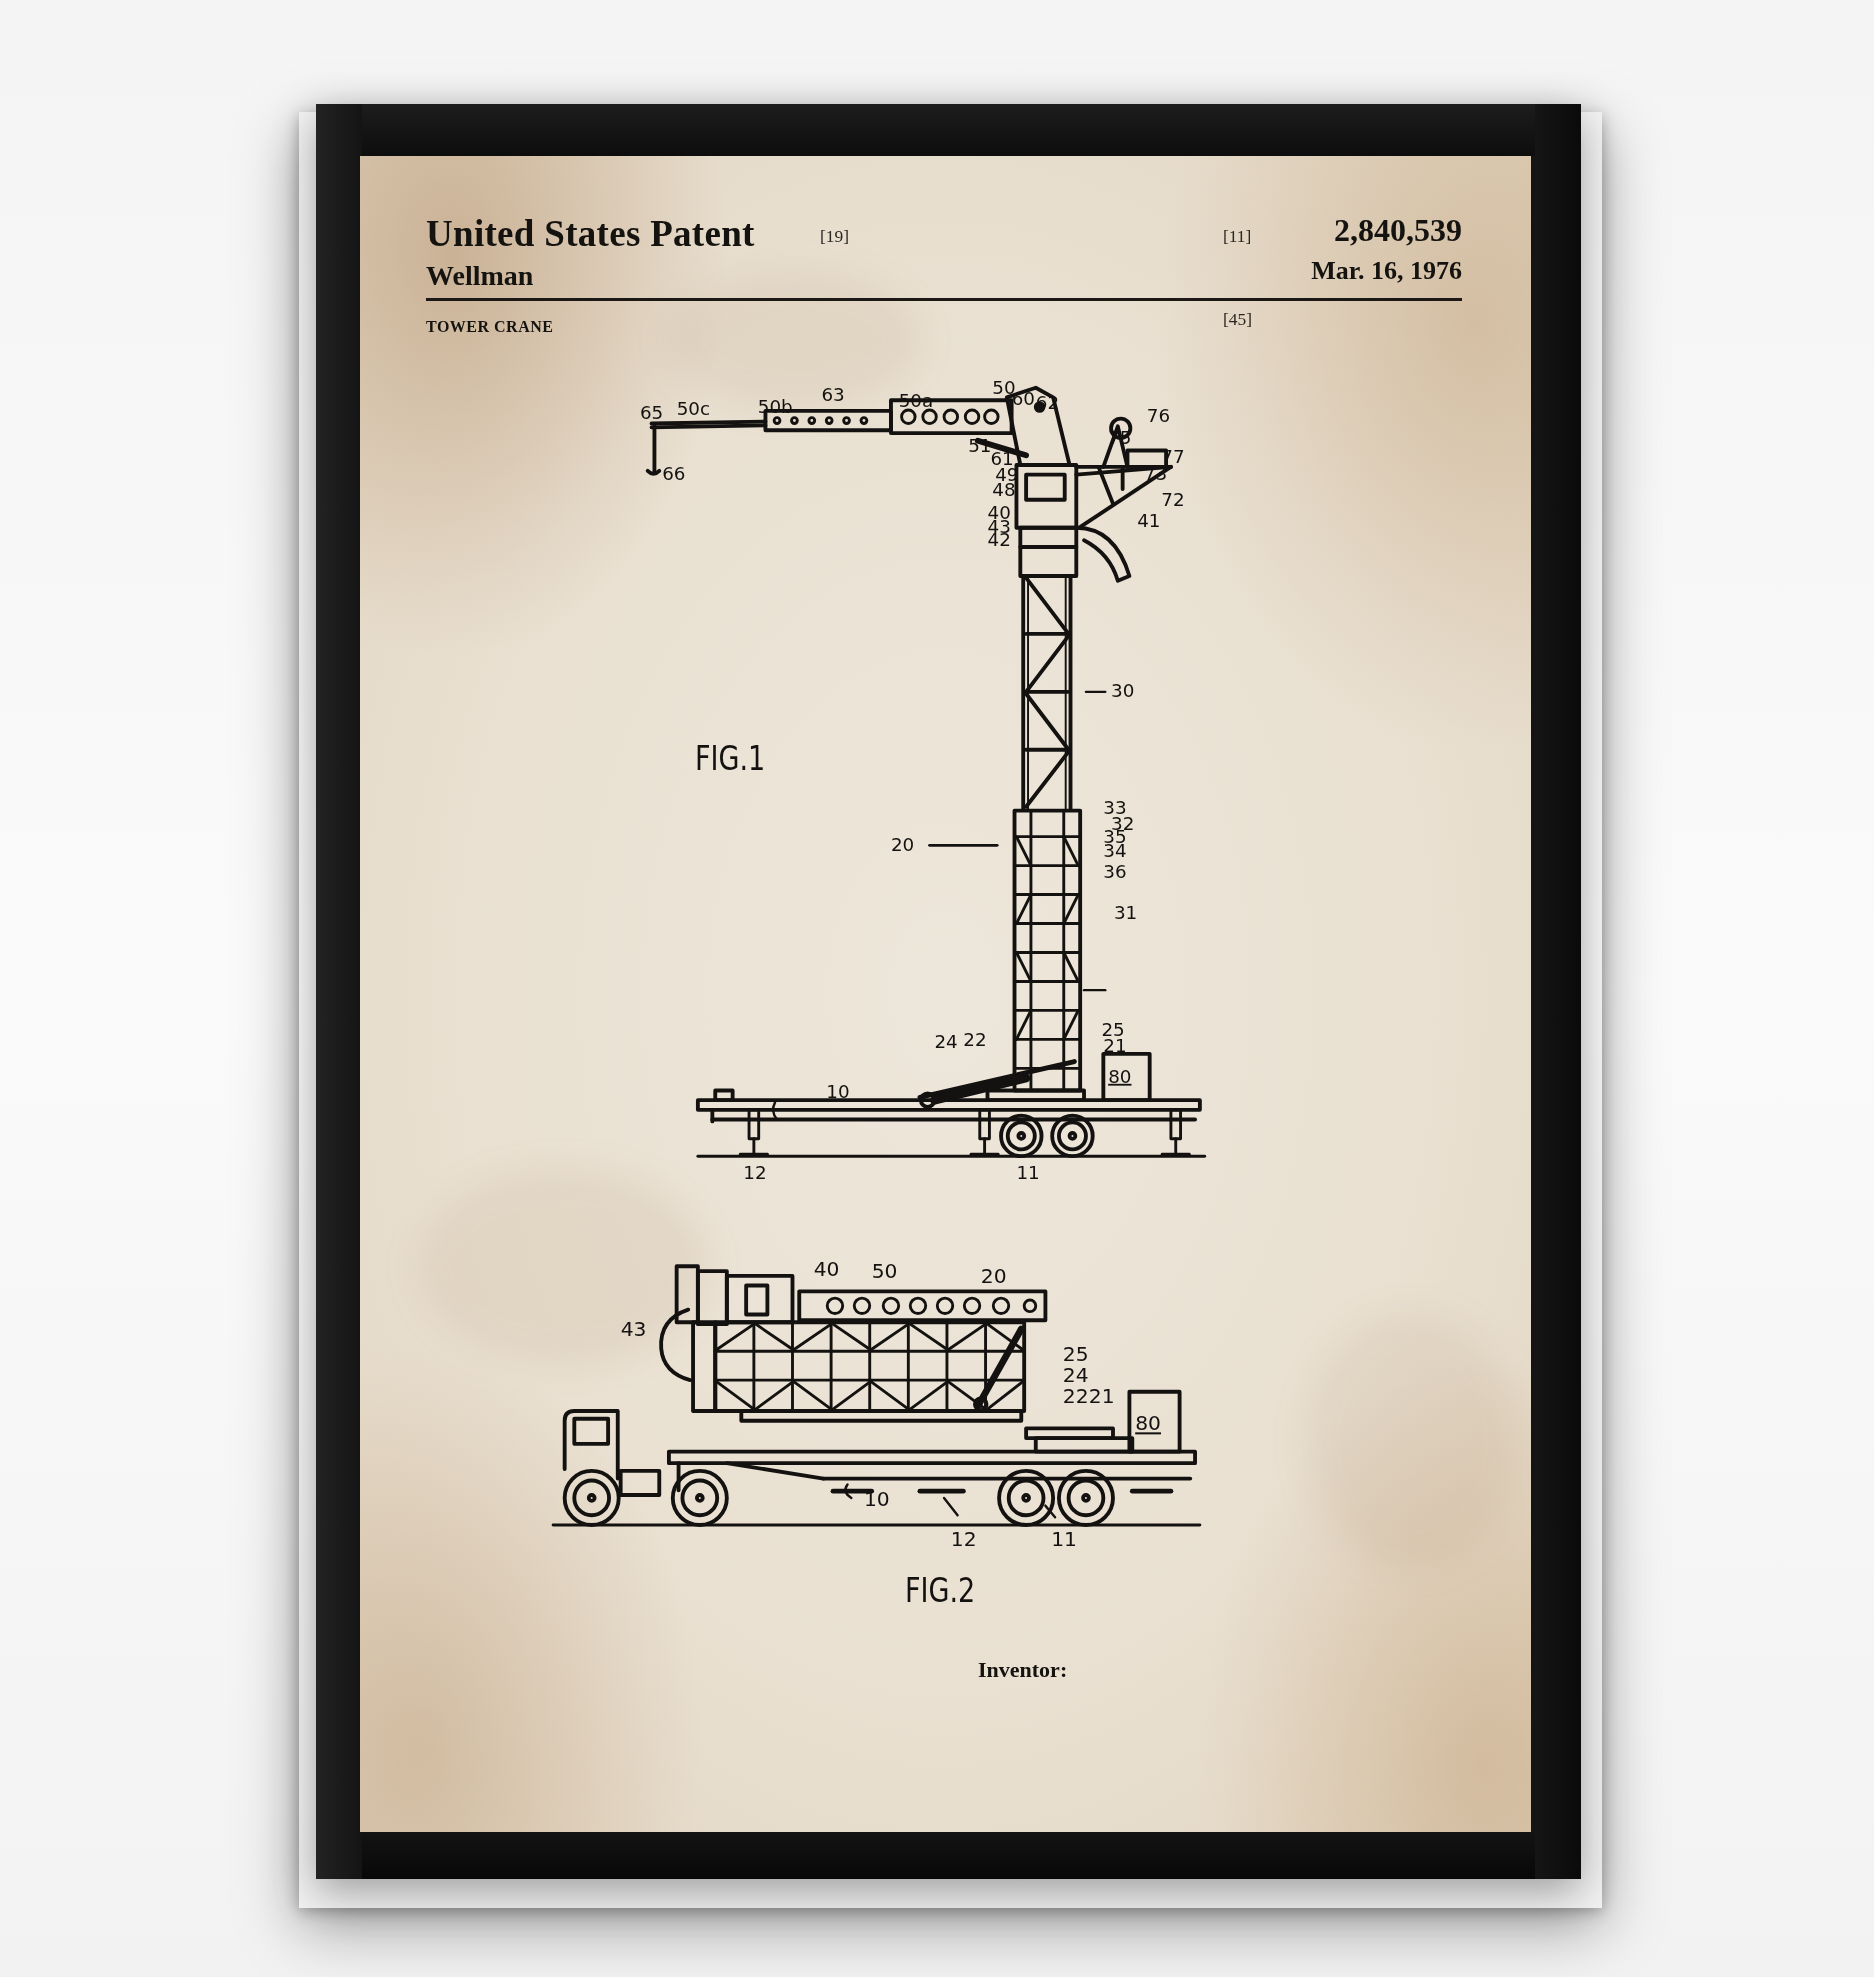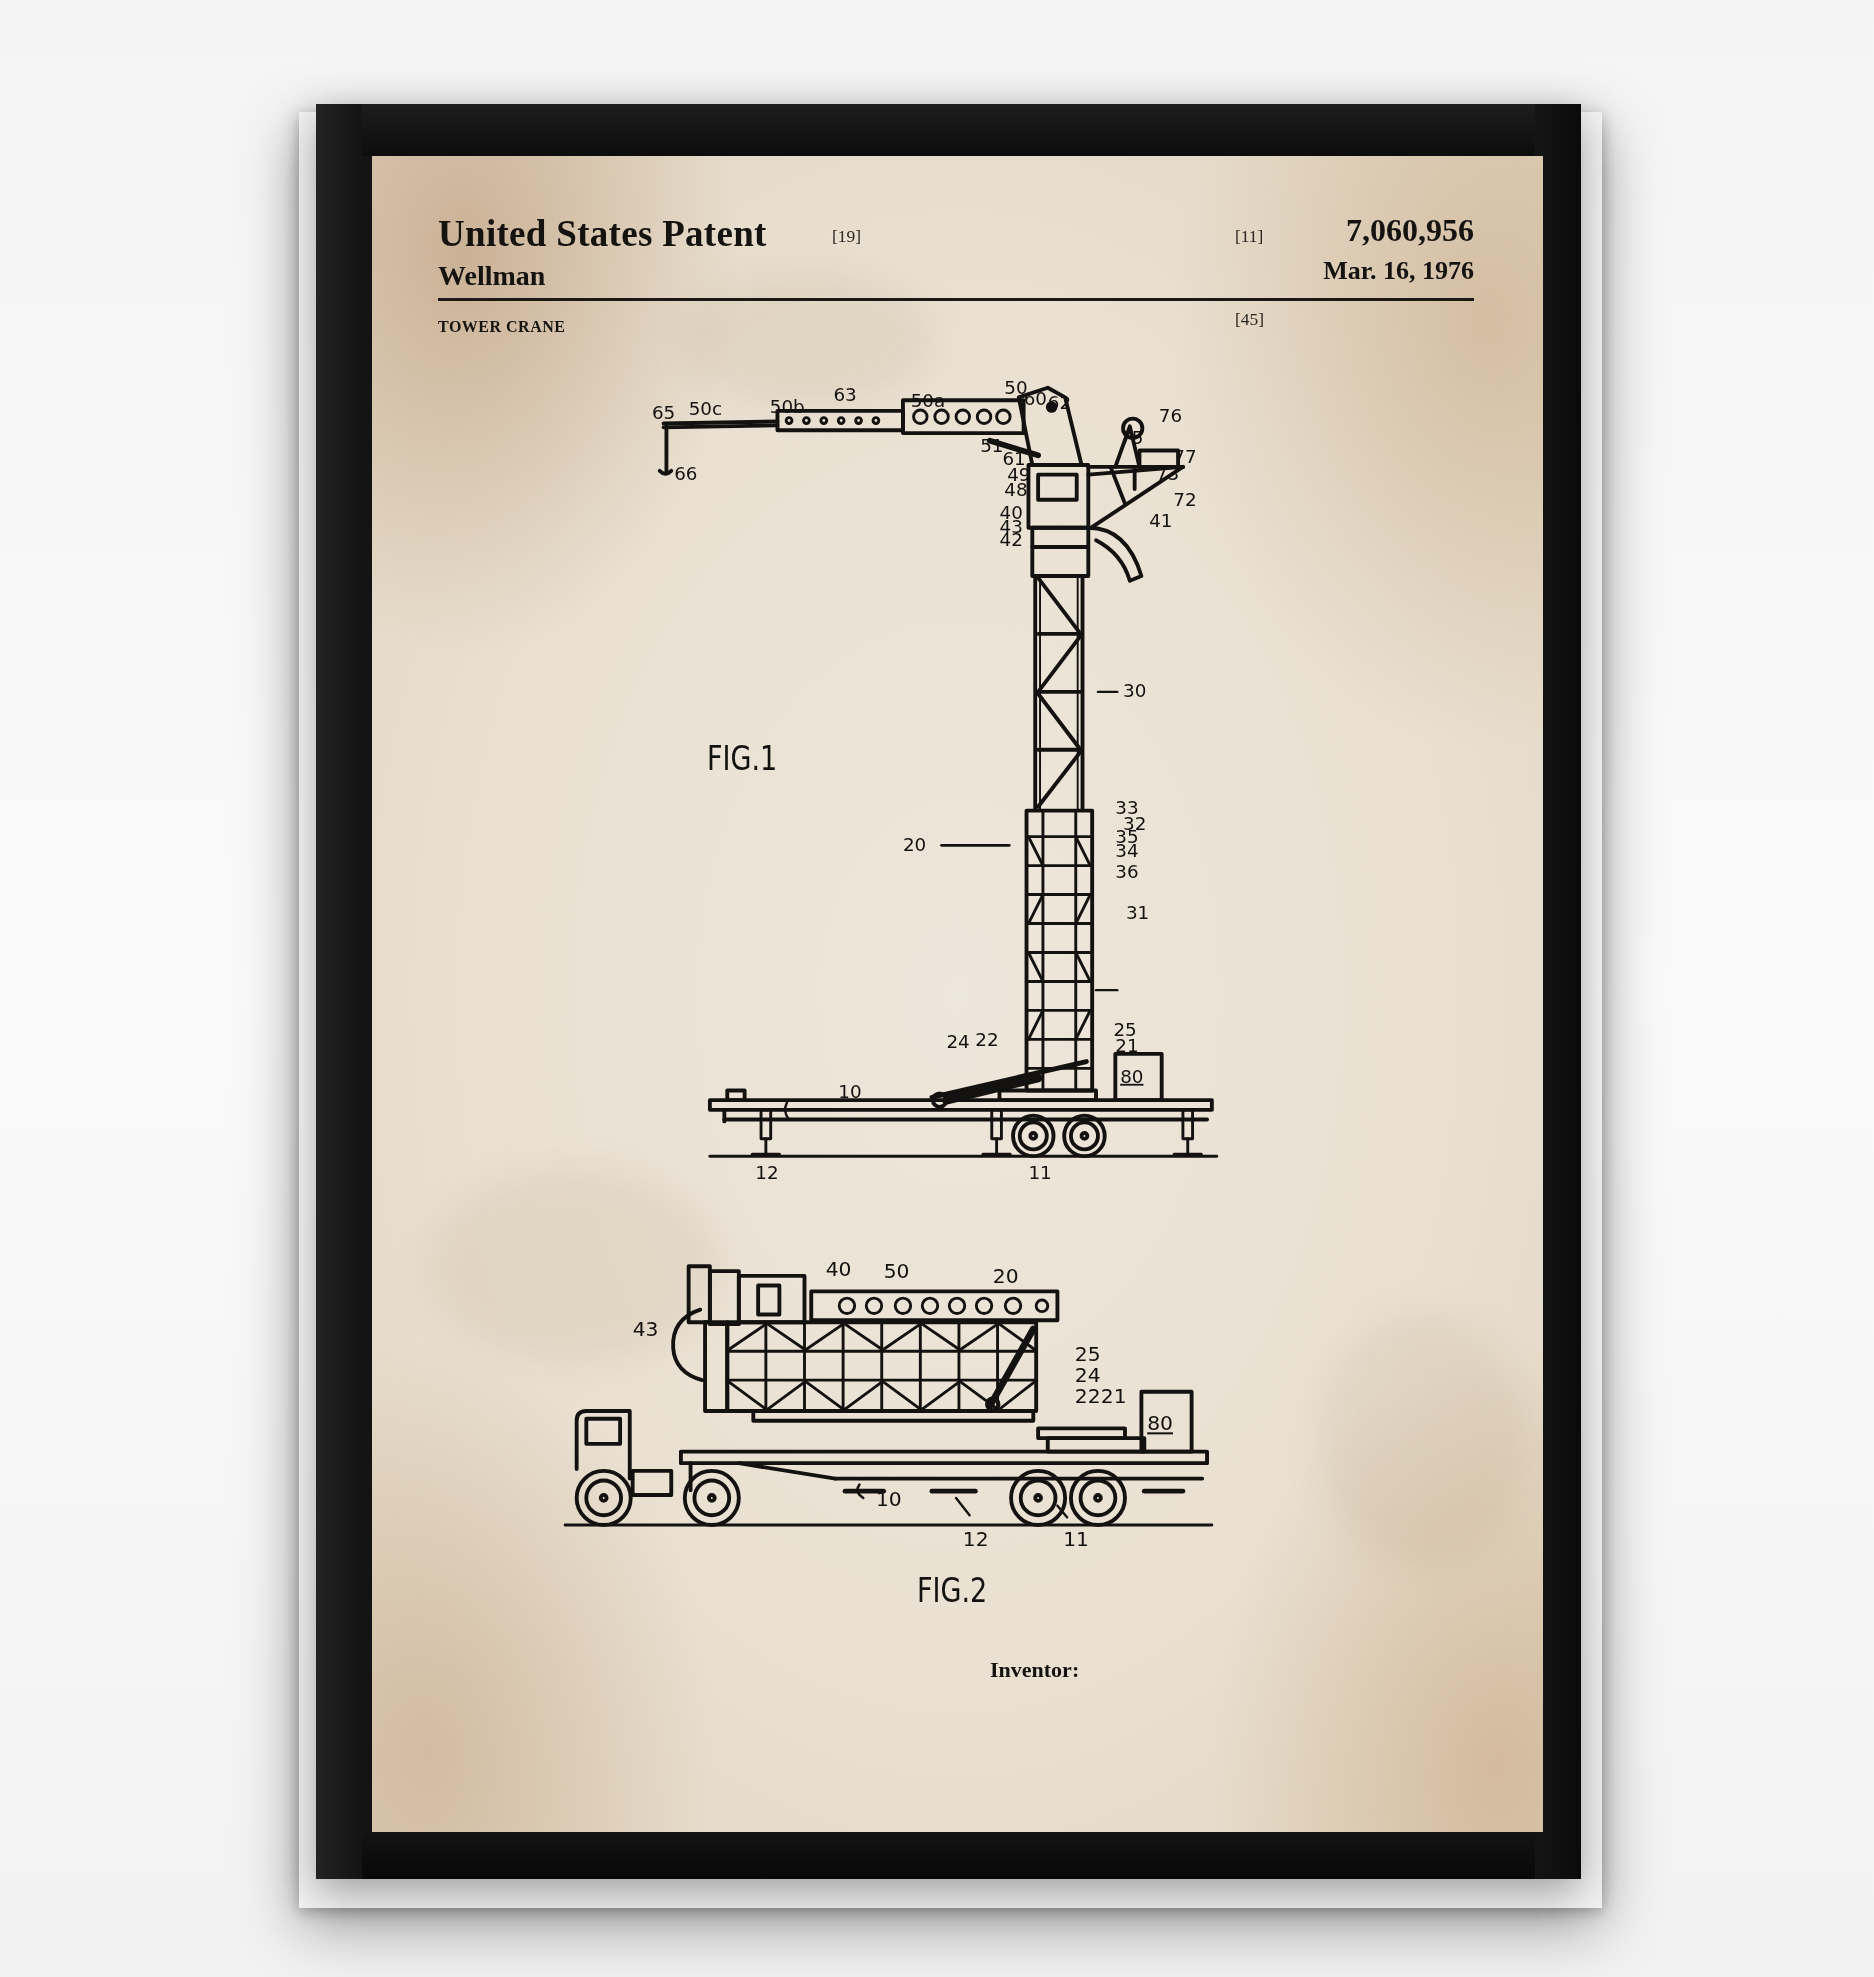--- a/index.html
+++ b/index.html
@@ -19,21 +19,21 @@
   }
   .frame-bevel-top { position:absolute; left:0; top:0; right:0; height:52px;
     background: linear-gradient(180deg,#1d1d1d,#0d0d0d); }
   .frame-bevel-left { position:absolute; left:0; top:0; bottom:0; width:46px;
     background: linear-gradient(90deg,#232323,#141414); }
   .frame-bevel-right { position:absolute; right:0; top:0; bottom:0; width:46px;
     background: linear-gradient(270deg,#0a0a0a,#151515); }
   .frame-bevel-bottom { position:absolute; left:0; bottom:0; right:0; height:46px;
     background: linear-gradient(0deg,#080808,#131313); }
   .paper {
-    position: absolute; left: 372px; top: 156px; width: 1171px; height: 1676px;
+    position: absolute; left: 360px; top: 156px; width: 1171px; height: 1676px;
     background:
       radial-gradient(ellipse at 8% 6%, rgba(170,130,90,0.45), transparent 18%),
       radial-gradient(ellipse at 95% 10%, rgba(180,140,95,0.35), transparent 20%),
       radial-gradient(ellipse at 5% 95%, rgba(175,135,95,0.35), transparent 18%),
       radial-gradient(ellipse at 96% 96%, rgba(185,145,100,0.4), transparent 18%),
       radial-gradient(ellipse at 50% 50%, #ede6da 0%, #e9e0d1 60%, #e2d5c1 100%);
     overflow: hidden;
   }
   .stain { position:absolute; border-radius:50%; background: rgba(160,120,80,0.10); filter: blur(17.4px); }
   .hdr-title { position:absolute; left:66px; top:56px; font-size:37px; font-weight:bold; color:#151310; letter-spacing:0.3px; }
@@ -62,21 +62,21 @@
 
 <div class="paper">
   <div class="stain" style="left:309px;top:116px;width:251px;height:135px;"></div>
   <div class="stain" style="left:58px;top:1014px;width:290px;height:193px;"></div>
   <div class="stain" style="left:946px;top:1159px;width:212px;height:251px;"></div>
 
   <div class="hdr-title">United States Patent</div>
   <div class="hdr-bracket" style="left:460px;top:70px;">[19]</div>
   <div class="hdr-inventor">Wellman</div>
   <div class="hdr-bracket" style="left:863px;top:70px;">[11]</div>
-  <div class="hdr-patno">7,060,956</div>
+  <div class="hdr-patno">2,840,539</div>
   <div class="hdr-bracket" style="left:863px;top:108px;margin-top:45px;">[45]</div>
   <div class="hdr-date">Mar. 16, 1976</div>
   <div class="hdr-rule"></div>
   <div class="hdr-subject">TOWER CRANE</div>
 
   <svg class="drawing" viewBox="0 0 1213 1736" xmlns="http://www.w3.org/2000/svg">
     <g stroke="#141210" fill="none" stroke-width="4" stroke-linecap="round" stroke-linejoin="round">
 
       <g>
 

